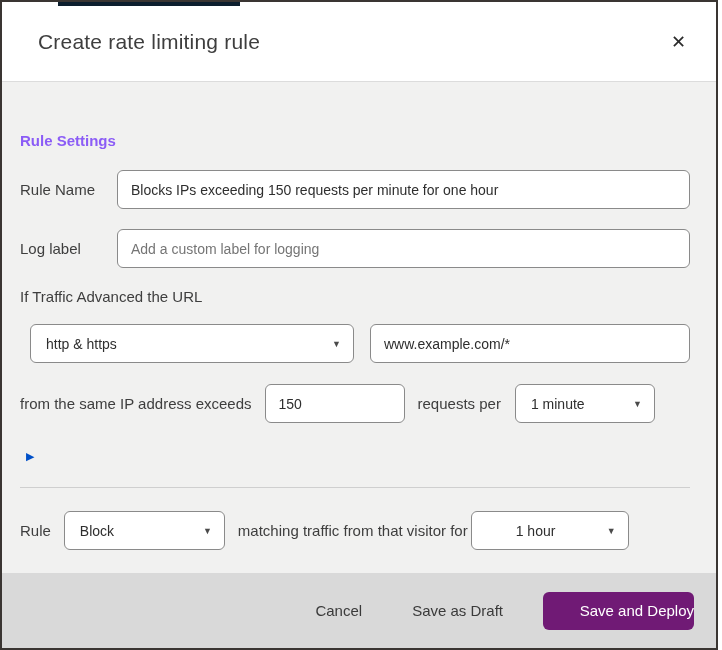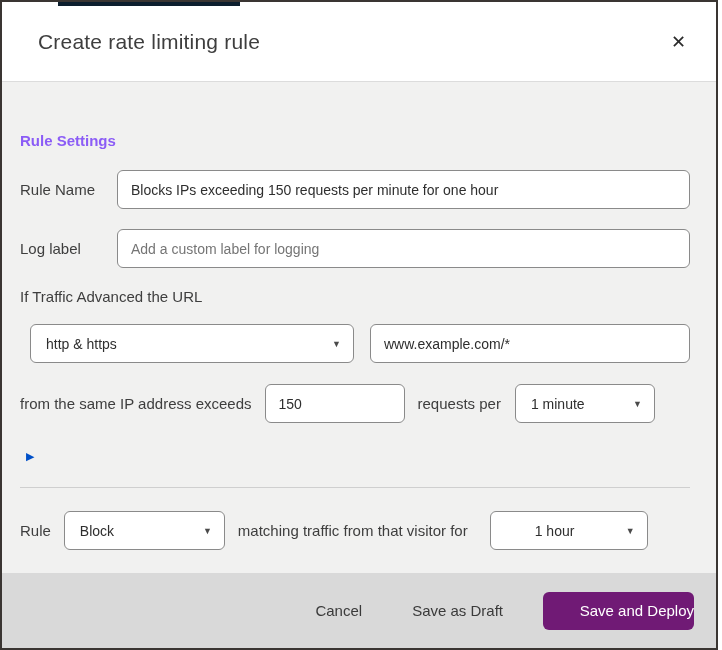--- a/index.html
+++ b/index.html
@@ -132,21 +132,21 @@
   .divider {
     border: none;
     border-top: 1px solid #cfcfcf;
     margin: 0 0 23px 0;
   }
 
   .then-row { margin-bottom: 0; }
   .then-label { margin-right: 13px; }
   .action-dd { width: 161px; flex: 0 0 161px; margin-right: 13px; }
   .then-mid { font-size: 15px; color: #3e3e3e; white-space: nowrap; text-align: right; }
-  .duration-dd { width: 158px; flex: 0 0 158px; margin-left: 22px; padding-left: 44px; }
+  .duration-dd { width: 158px; flex: 0 0 158px; margin-left: 3px; padding-left: 44px; }
 
   
   .modal-footer {
     flex: 0 0 75px;
     background: #d9d9d9;
     display: flex; align-items: center; justify-content: flex-end;
     padding: 0 22px 0 0;
     gap: 30px;
   }
   .text-btn {

